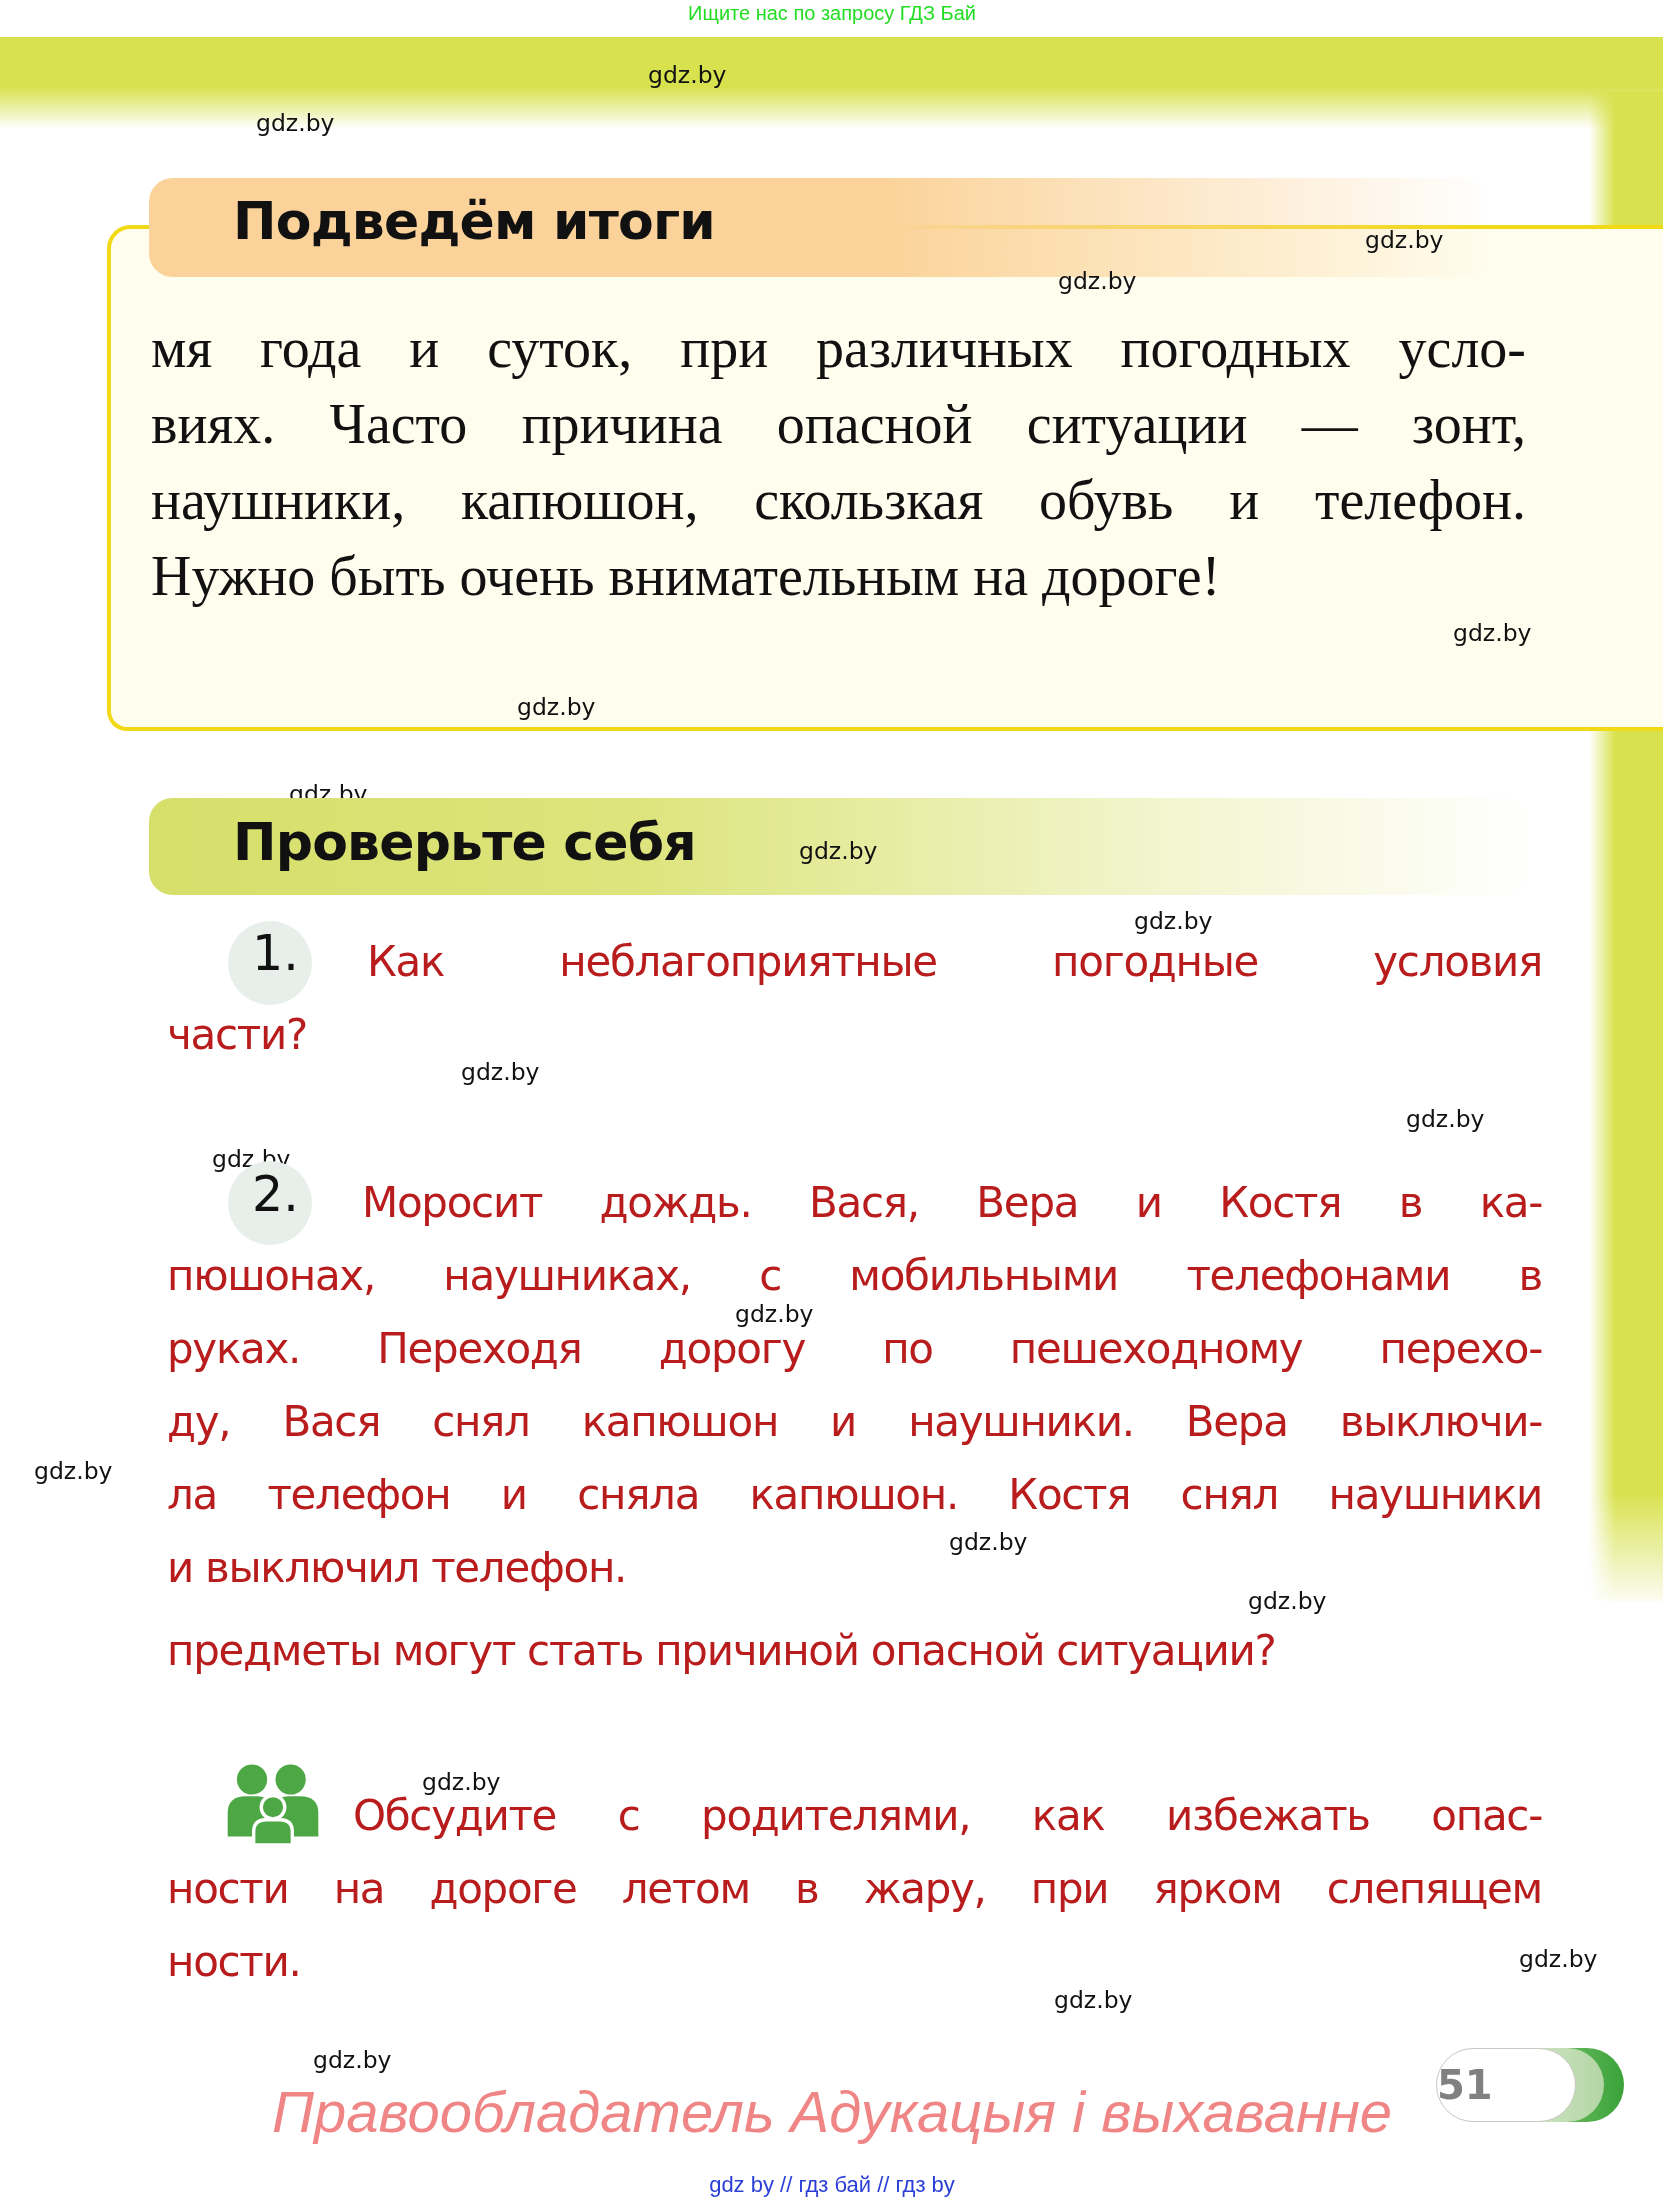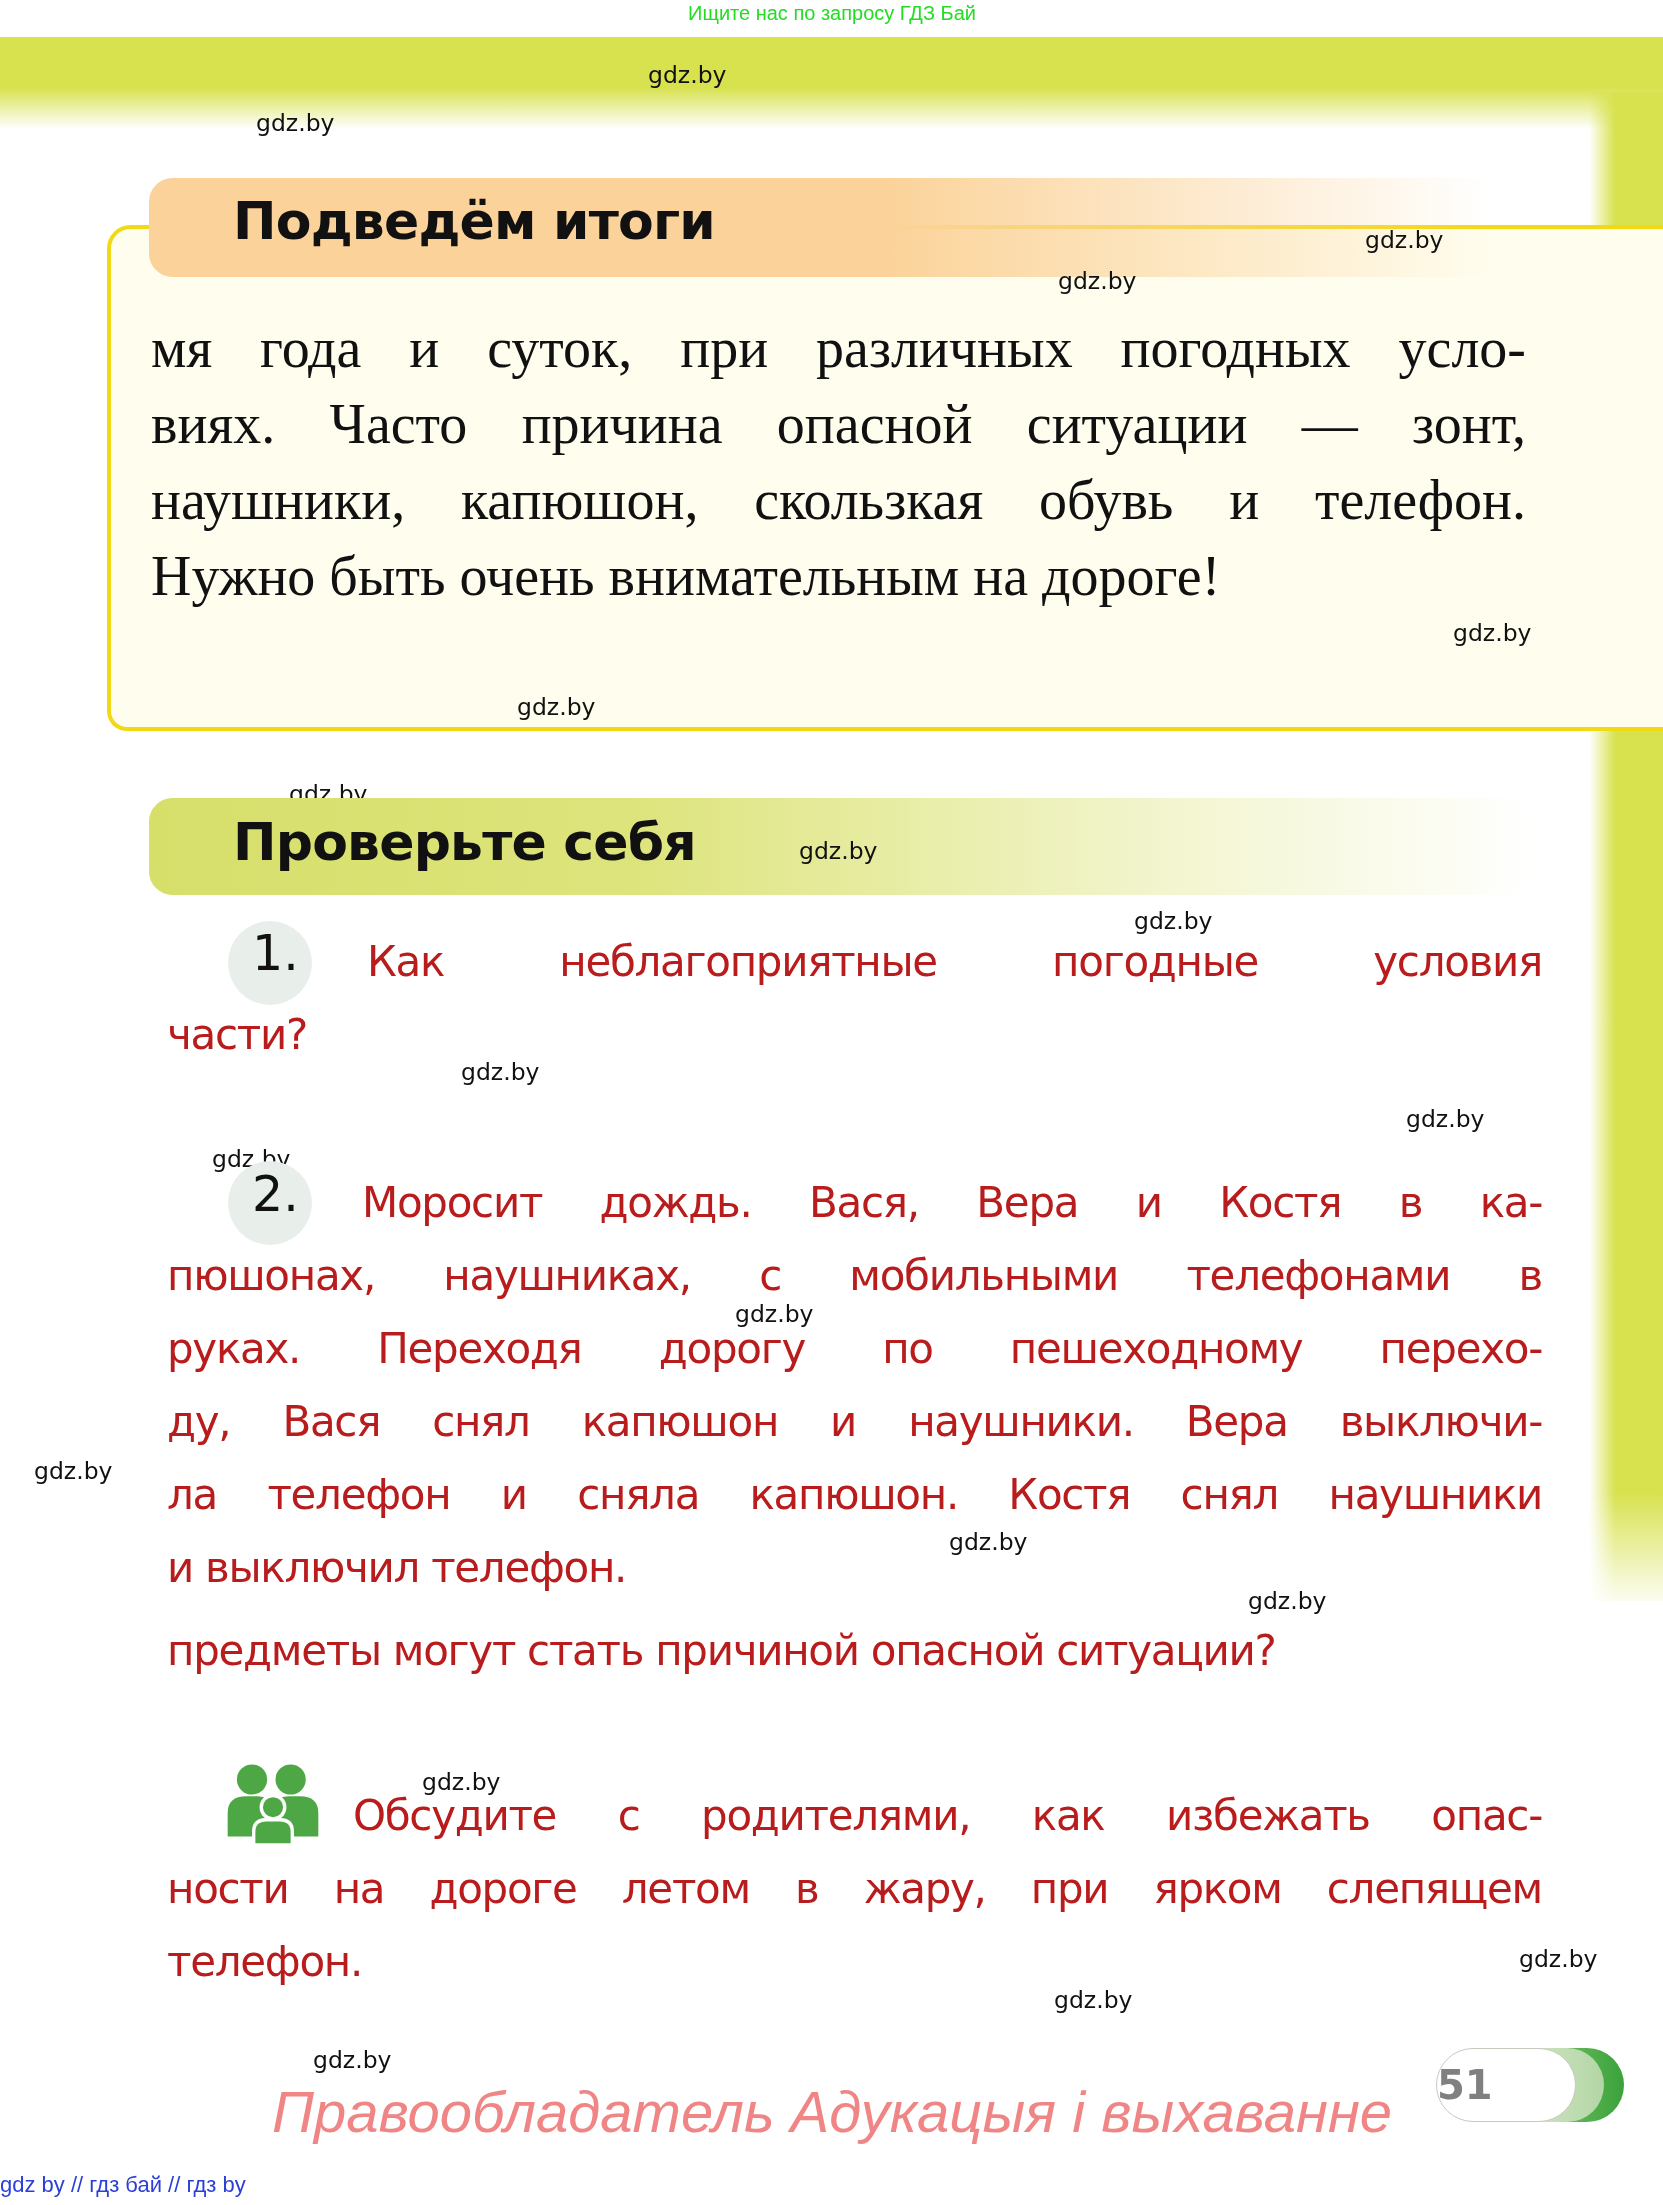--- a/index.html
+++ b/index.html
@@ -86,21 +86,21 @@
     background:#ffffff; border:0.8px solid #c9c9c0;
     display:flex; align-items:center; justify-content:flex-start;
   }
   .page-num { font-family:"DejaVu Sans", sans-serif; font-weight:bold; font-size:40px; color:#808080; padding-right:10px; }
 
   .copyright {
     left:0; top:2078px; width:1664px; text-align:center;
     font-family:"Liberation Sans", sans-serif; font-style:italic; font-size:58px; color:#f08585;
   }
   .footer-links {
-    left:0; top:2172px; width:1664px; 
+    left:0; top:2172px; width:1664px; text-align:center;
     font-family:"Liberation Sans", sans-serif; font-size:22px; color:#2b3fd6;
   }
 </style>
 </head>
 <body>
 
 <div class="abs lime-band"></div>
 <div class="abs lime-strip"></div>
 <div class="abs lime-strip-fade"></div>
 
@@ -163,21 +163,21 @@
 <svg class="abs people-icon" viewBox="0 0 112 100">
   <circle cx="31" cy="22" r="18" fill="#4ea745"></circle>
   <circle cx="77" cy="22" r="18" fill="#4ea745"></circle>
   <path d="M2 90 V62 Q2 42 24 42 H38 Q52 42 56 55 Q60 42 74 42 H88 Q110 42 110 62 V90 Z" fill="#4ea745"></path>
   <circle cx="56" cy="55" r="14" fill="#4ea745" stroke="#ffffff" stroke-width="4"></circle>
   <path d="M33 100 V84 Q33 70 48 70 H64 Q79 70 79 84 V100 Z" fill="#4ea745" stroke="#ffffff" stroke-width="4"></path>
 </svg>
 <div class="abs q-text" style="top:1779px;">
   <span class="line" style="padding-left:186px;">Обсудите с родителями, как избежать опас-</span>
   <span class="line">ности на дороге летом в жару, при ярком слепящем</span>
-  <span class="line last">телефон.</span>
+  <span class="line last">ности.</span>
 </div>
 <div class="abs wm" style="left:1519px;top:1945px;">gdz.by</div>
 <div class="abs wm" style="left:1054px;top:1986px;">gdz.by</div>
 <div class="abs wm" style="left:313px;top:2046px;">gdz.by</div>
 
 <div class="abs page-pill">
   <div class="green-back"></div>
   <div class="light-back"></div>
   <div class="white-front">
     <span class="page-num">51</span>

